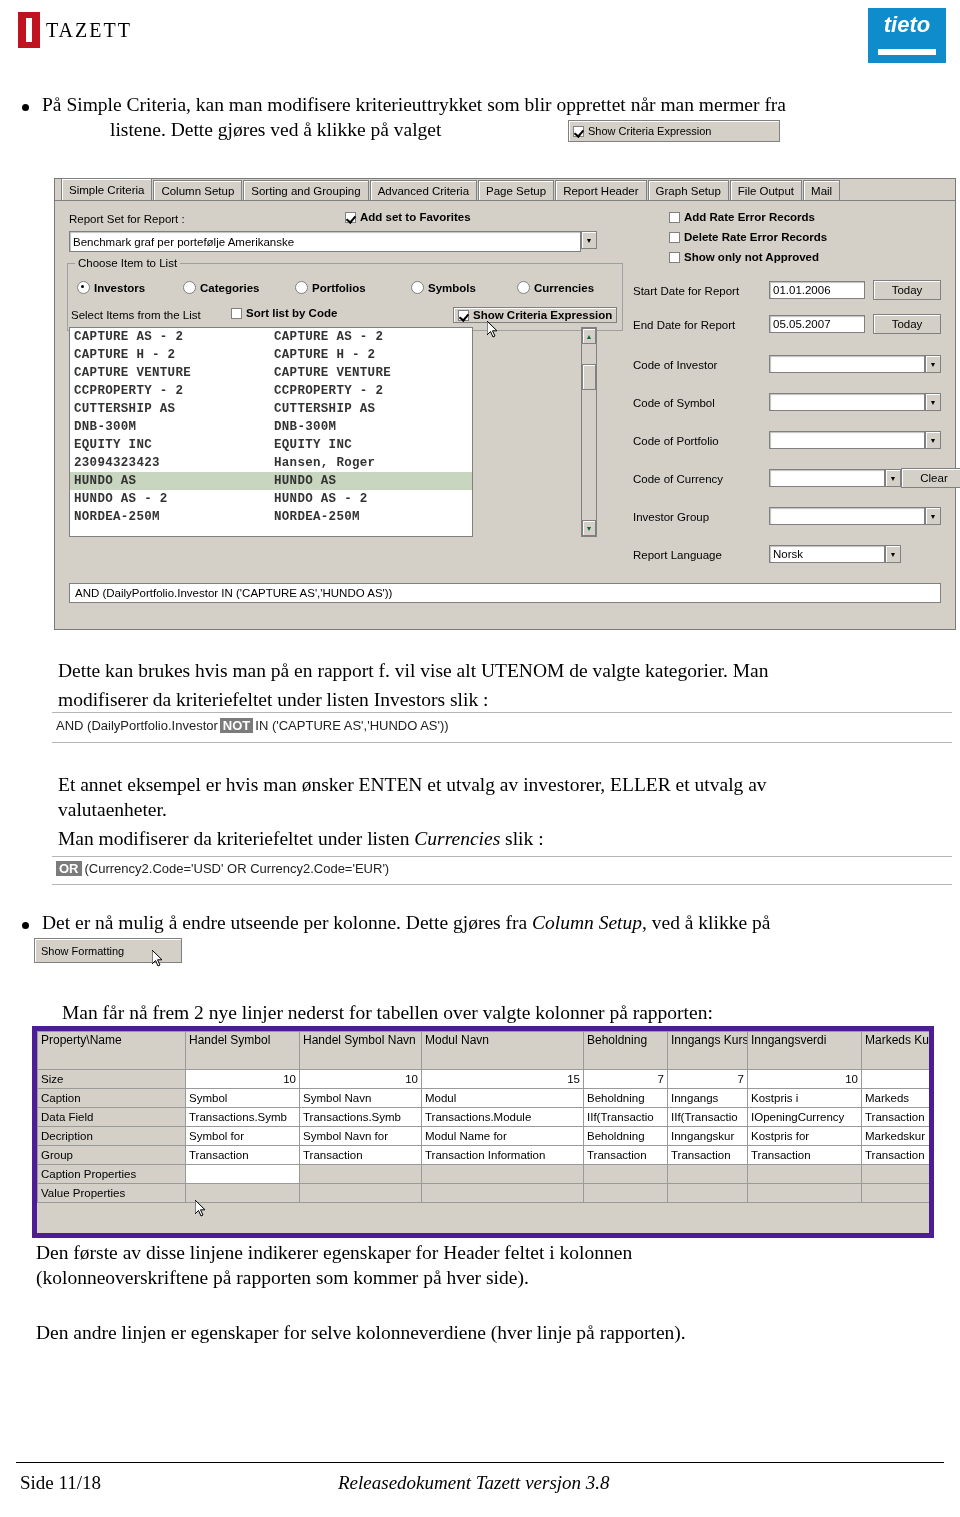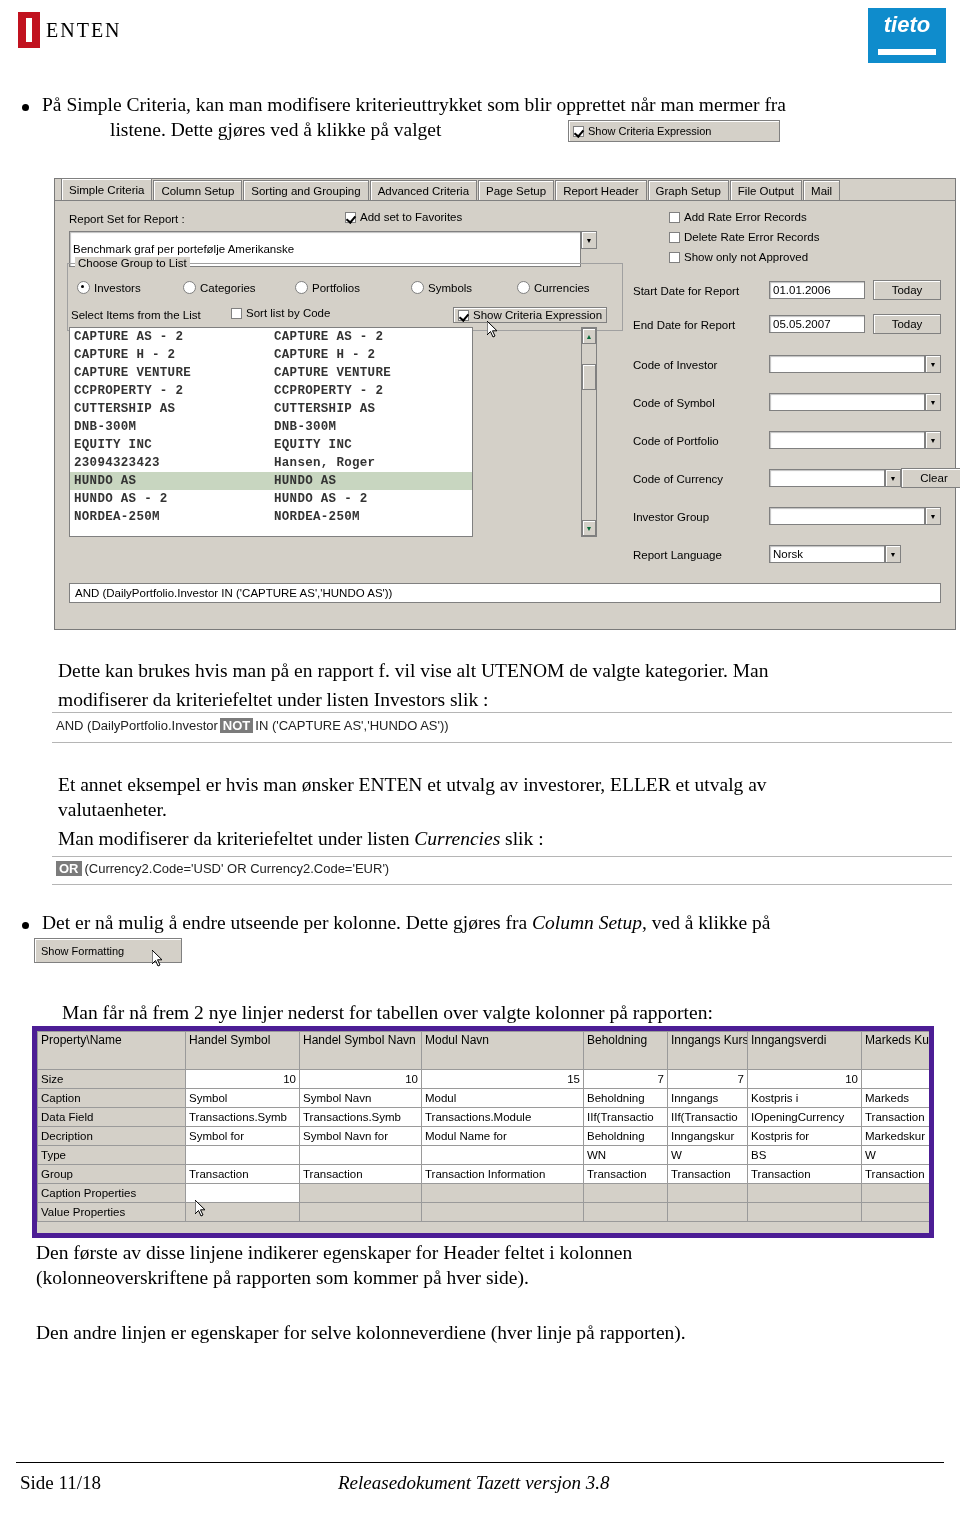--- a/index.html
+++ b/index.html
@@ -218,20 +218,21 @@
     font-family: "Liberation Sans", sans-serif;
     font-size: 11.5px;
   }
   .cbrow {
     position: absolute;
     display: flex;
     align-items: center;
     font-family: "Liberation Sans", sans-serif;
     font-size: 11.5px;
     white-space: nowrap;
+    font-weight: bold;
   }
   .radio {
     display: inline-block;
     width: 11px; height: 11px;
     border: 1px solid #808080;
     border-radius: 50%;
     background: #fff;
     margin-right: 4px;
     position: relative;
     flex: none;
@@ -400,21 +401,21 @@
     height: 1px;
     background: #000;
   }
 </style>
 </head>
 <body>
 
 <div class="page-header">
   <div class="logo-tazett">
     <div class="redblock"></div>
-    <div class="word">ENTEN</div>
+    <div class="word">TAZETT</div>
   </div>
   <div class="logo-tieto">
     <span>tieto</span>
     <div class="bar"></div>
   </div>
 </div>
 
 <div class="bullet-dot" style="left:22px; top:104px;"></div>
 <div class="txt" style="left:42px; top:92px; width:900px;">På Simple Criteria, kan man modifisere kriterieuttrykket som blir opprettet når man mermer fra</div>
 <div class="txt" style="left:110px; top:117px; width:460px;">listene. Dette gjøres ved å klikke på valget</div>
@@ -437,25 +438,25 @@
     <div class="tab">File Output</div>
     <div class="tab">Mail</div>
   </div>
 
   <div class="lbl" style="left:14px; top:34px;">Report Set for Report :</div>
   <div class="cbrow" style="left:290px; top:32px;">
     <span class="chk on"></span>
     <span>Add set to Favorites</span>
   </div>
 
-  <div class="field" style="left:14px; top:52px; width:512px; height:36px;">Benchmark graf per portefølje Amerikanske</div>
+  <div class="field" style="left:14px; top:52px; width:512px; height:21px;">Benchmark graf per portefølje Amerikanske</div>
   <div class="combo-btn" style="left:526px; top:52px; height:18px;">▼</div>
 
   <div class="groupbox" style="left:12px; top:84px; width:556px; height:68px;"></div>
-  <div class="lbl" style="left:20px; top:78px; background:#d4d0c8; padding:0 3px;">Choose Group to List</div>
+  <div class="lbl" style="left:20px; top:78px; background:#d4d0c8; padding:0 3px;">Choose Item to List</div>
 
   <div class="cbrow" style="left:22px; top:102px;">
     <span class="radio on"></span>
     <span>Investors</span>
   </div>
   <div class="cbrow" style="left:128px; top:102px;">
     <span class="radio"></span>
     <span>Categories</span>
   </div>
   <div class="cbrow" style="left:240px; top:102px;">
@@ -688,30 +689,20 @@
         <td class="lab">Decription</td>
         <td class="val">Symbol for</td>
         <td class="val">Symbol Navn for</td>
         <td class="val">Modul Name for</td>
         <td class="val">Beholdning</td>
         <td class="val">Inngangskur</td>
         <td class="val">Kostpris for</td>
         <td class="val">Markedskur</td>
       </tr>
       <tr>
-        <td class="lab">Type</td>
-        <td class="val"></td>
-        <td class="val"></td>
-        <td class="val"></td>
-        <td class="val">WN</td>
-        <td class="val">W</td>
-        <td class="val">BS</td>
-        <td class="val">W</td>
-      </tr>
-      <tr>
         <td class="lab">Group</td>
         <td class="val">Transaction</td>
         <td class="val">Transaction</td>
         <td class="val">Transaction Information</td>
         <td class="val">Transaction</td>
         <td class="val">Transaction</td>
         <td class="val">Transaction</td>
         <td class="val">Transaction</td>
       </tr>
       <tr>

